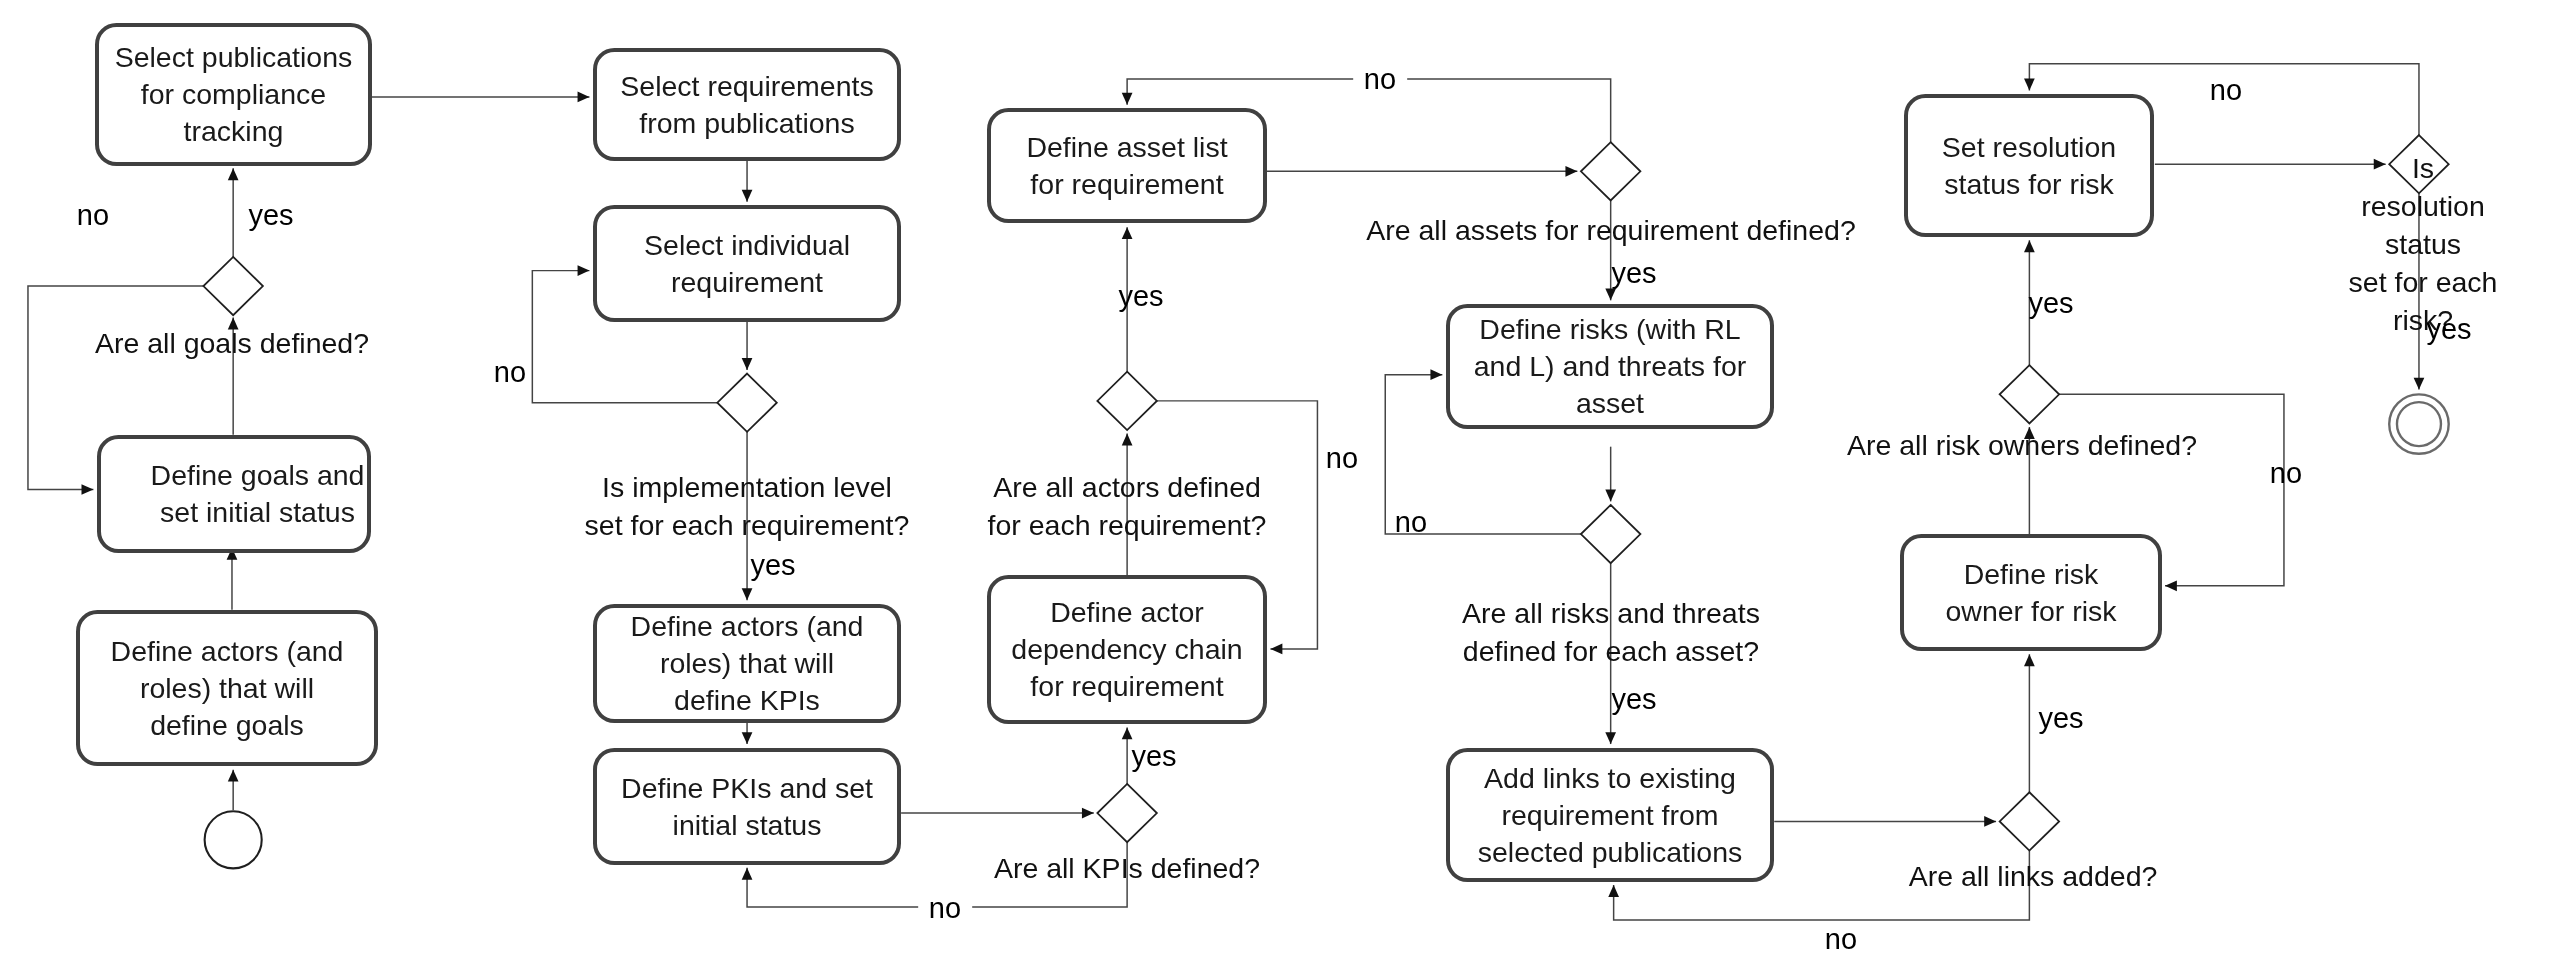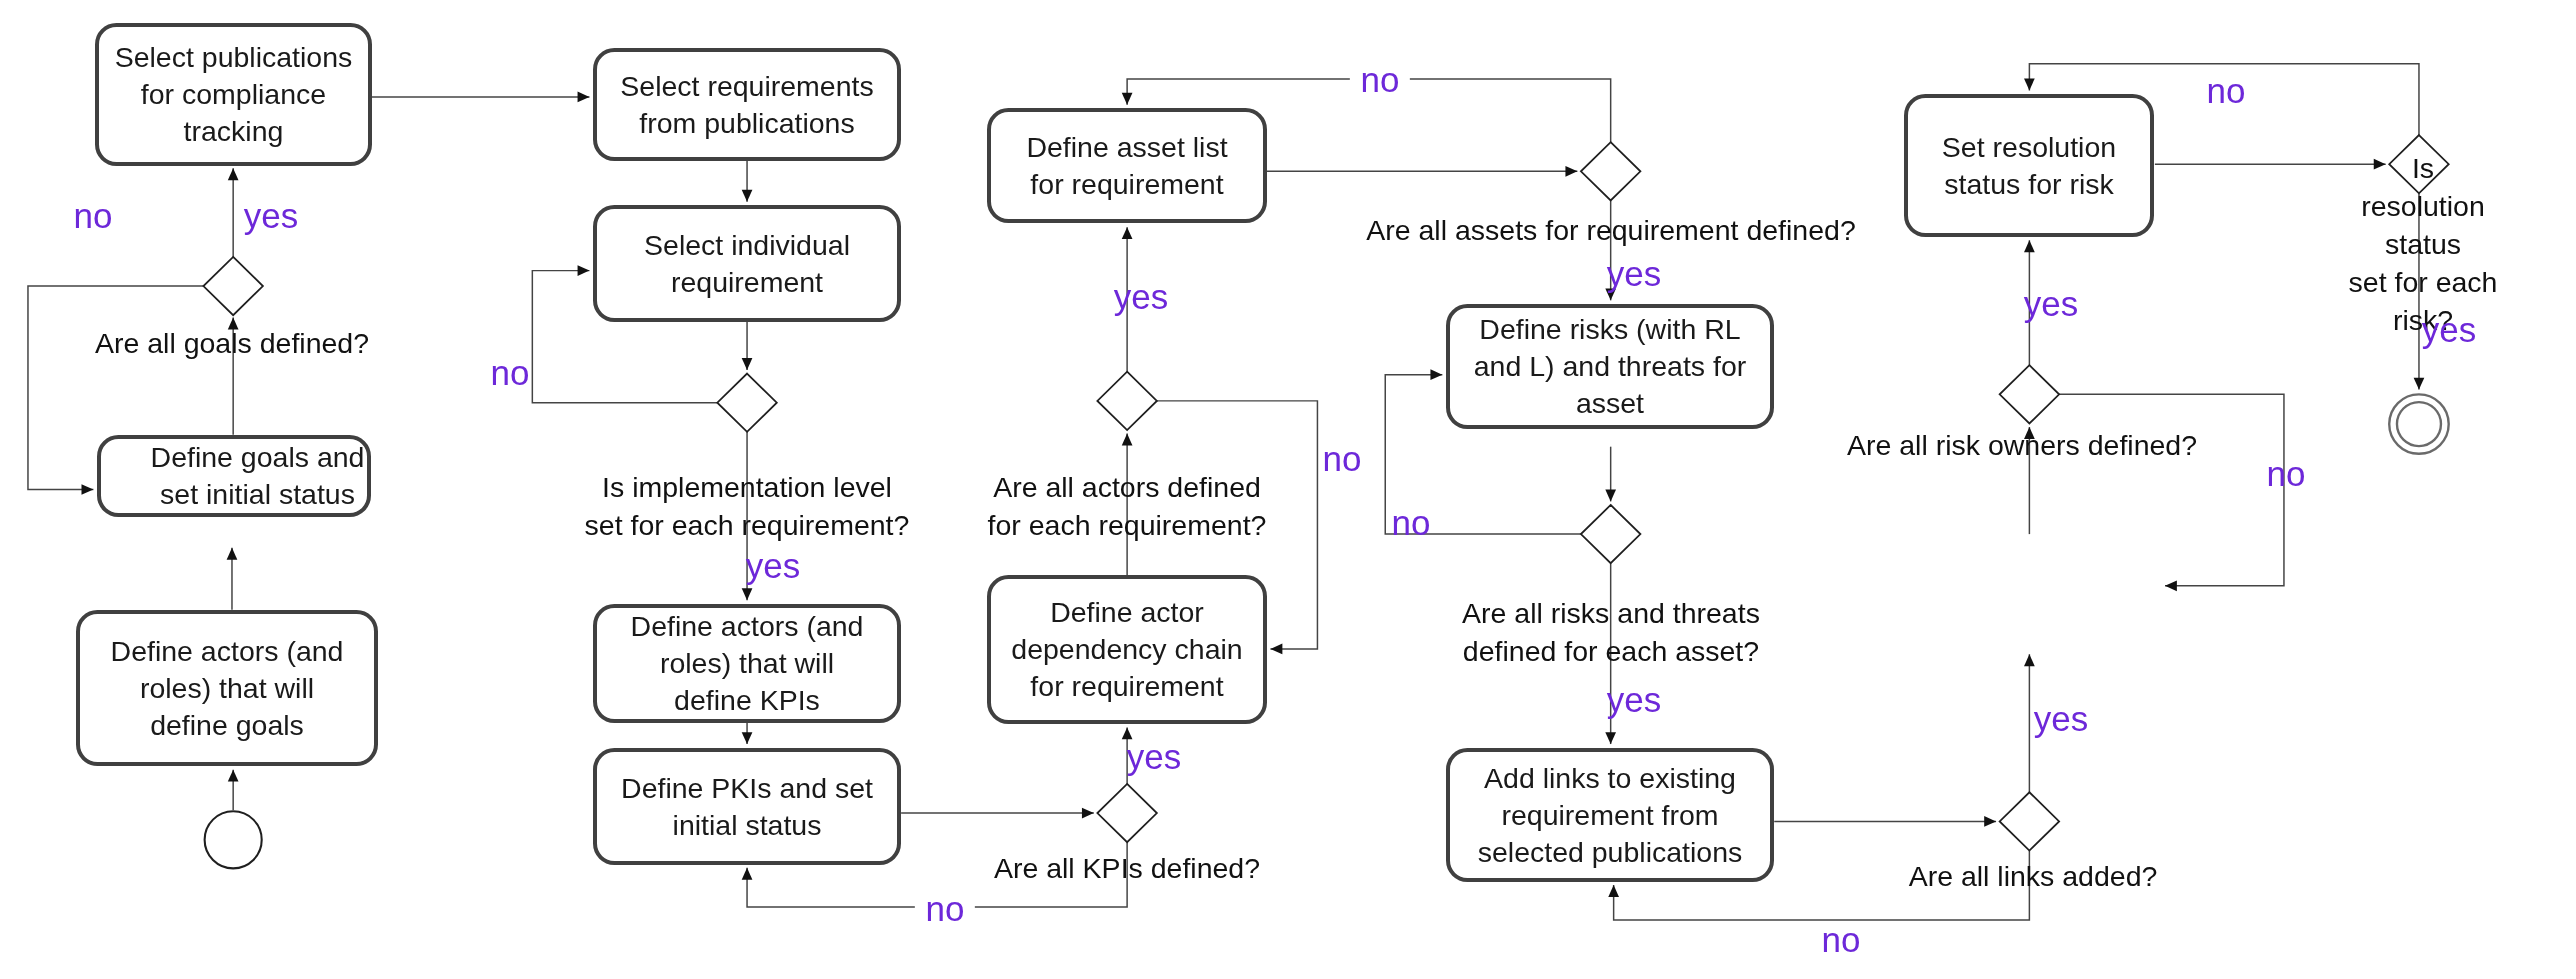--- a/index.html
+++ b/index.html
@@ -30,22 +30,22 @@
     transform:translate(-50%,-50%);
     text-align:center;
     font-size:28.5px;line-height:38px;
     white-space:pre-line;
     color:#111111;
     z-index:2;
   }
   .lbl{
     position:absolute;
     transform:translate(-50%,-50%);
-    font-size:35px;line-height:31px;
-    color:#6d28d9;
+    font-size:29px;line-height:31px;
+    color:#000000;
     z-index:2;
   }
   .lbl.gap{background:#ffffff;padding:0 10.7px;}
 </style>
 </head>
 <body>
 
 <div id="canvas">
 
   <svg id="wires" width="2576" height="979" viewBox="0 0 4331 1646">
@@ -138,21 +138,21 @@
   <div class="lbl" style="left:2061px;top:718px;">yes</div>
   <div class="lbl" style="left:1841px;top:939px;">no</div>
   <div class="lbl" style="left:2051px;top:303px;">yes</div>
   <div class="lbl" style="left:2286px;top:473px;">no</div>
   <div class="lbl" style="left:2449px;top:329px;">yes</div>
   <div class="lbl" style="left:2226px;top:90px;">no</div>
 
   <div class="task" style="left:95px;top:22.6px;width:277px;height:143px;">Select publications
 for compliance
 tracking</div>
-  <div class="task" style="left:97px;top:435px;width:274px;height:82px;padding-left:47px;">Define goals and
+  <div class="task" style="left:97px;top:435px;width:274px;height:118px;padding-left:47px;">Define goals and
 set initial status</div>
   <div class="task" style="left:76px;top:610px;width:302px;height:156px;">Define actors (and
 roles) that will
 define goals</div>
   <div class="task" style="left:593px;top:48px;width:308px;height:113px;">Select requirements
 from publications</div>
   <div class="task" style="left:593px;top:205px;width:308px;height:117px;">Select individual
 requirement</div>
   <div class="task" style="left:593px;top:604px;width:308px;height:119px;">Define actors (and
 roles) that will
@@ -165,15 +165,17 @@
 dependency chain
 for requirement</div>
   <div class="task" style="left:1446px;top:304px;width:328px;height:125px;">Define risks (with RL
 and L) and threats for
 asset</div>
   <div class="task" style="left:1446px;top:748px;width:328px;height:134px;">Add links to existing
 requirement from
 selected publications</div>
   <div class="task" style="left:1904px;top:94px;width:250px;height:143px;">Set resolution
 status for risk</div>
+  <div class="task" style="left:1900px;top:534px;width:262px;height:117px;">Define risk
+owner for risk</div>
 
 </div>
 
 
 </body></html>

